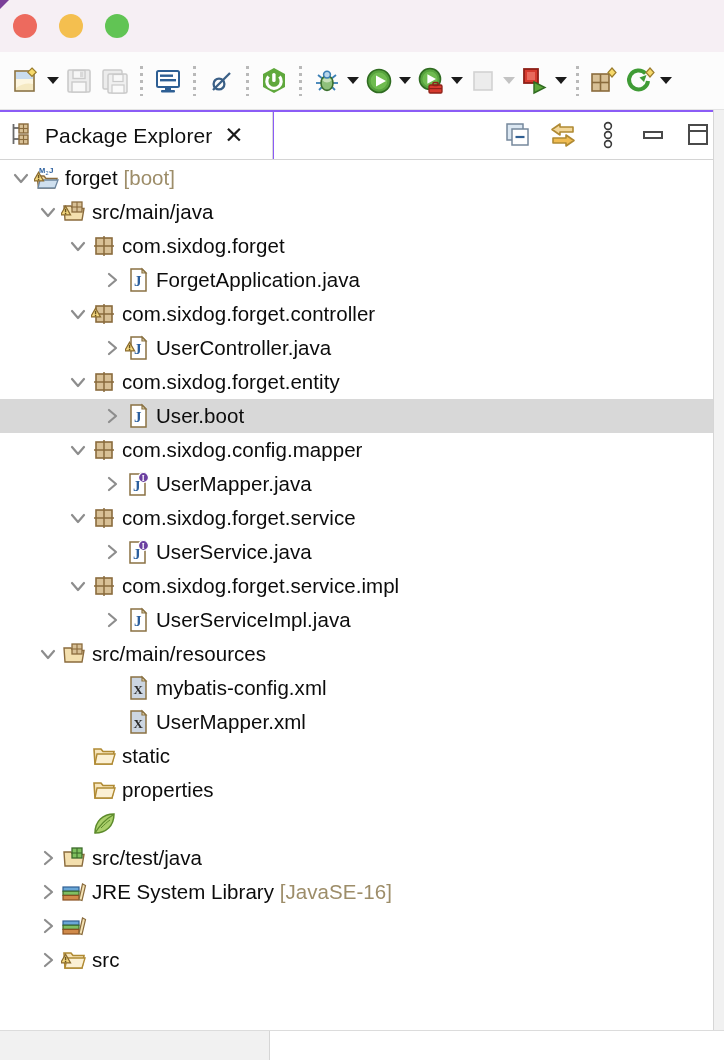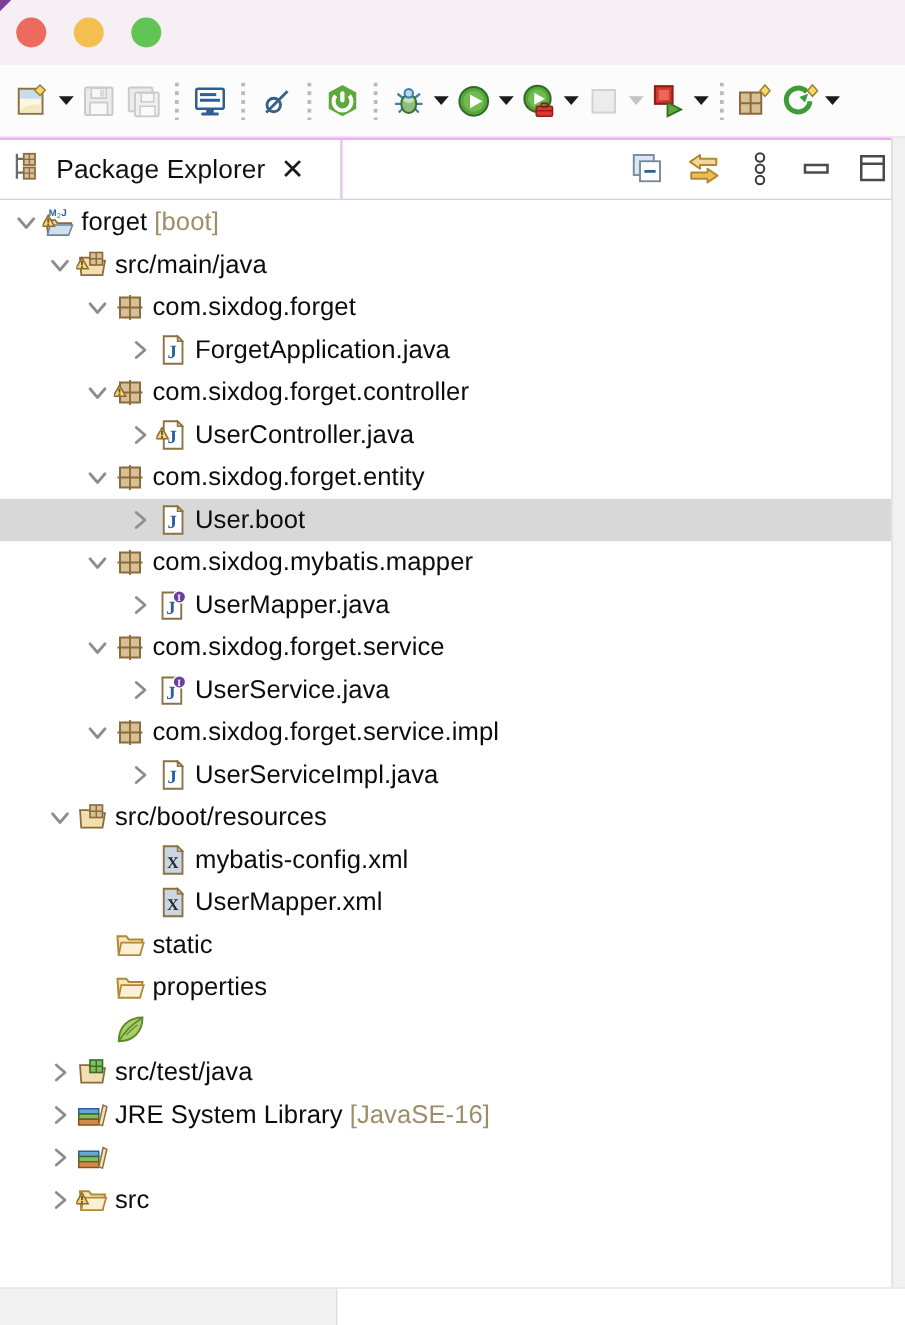--- a/index.html
+++ b/index.html
@@ -47,21 +47,21 @@
   .tb-arrow.dim i{ border-top-color:#c3c3c3; }
   .sep{
     width:3px; height:30px; margin:0 7px; align-self:center;
     background-image:linear-gradient(#b9b9b9 50%, transparent 0);
     background-size:3px 7px; background-repeat:repeat-y;
   }
 
   
   .tabstrip{
     position:absolute; left:0; top:110px; width:724px; height:50px;
-    background:#f0abfc; border-bottom:1px solid #d4d4d4;
+    background:#8b5cf6; border-bottom:1px solid #d4d4d4;
   }
   .tab-active{
     position:absolute; left:0; top:2px; width:273px; height:47px;
     background:#ffffff; border-right:1px solid #d8d8d8;
     display:flex; align-items:center; padding-left:10px;
   }
   .tab-label{
     font-size:21px; color:#101010; margin-left:9px; letter-spacing:.1px; white-space:nowrap;
   }
   .tab-close{
@@ -512,21 +512,21 @@
             <polyline points="4,7 10,14 16,7" fill="none" stroke="#8d8d8d" stroke-width="2.2" stroke-linecap="round" stroke-linejoin="round"></polyline>
           </svg>
         </div>
         <div class="ico">
     <svg width="26" height="26" viewBox="0 0 26 26">
       <rect x="5" y="5" width="16" height="16" fill="#d8c096" stroke="#8a6b3d" stroke-width="1.6"></rect>
       <line x1="13" y1="3" x2="13" y2="23" stroke="#8a6b3d" stroke-width="1.5"></line>
       <line x1="3" y1="13" x2="23" y2="13" stroke="#8a6b3d" stroke-width="1.5"></line>
     </svg>
         </div>
-        <div class="label">com.sixdog.mybatis.mapper</div>
+        <div class="label">com.sixdog.config.mapper</div>
       </div>
       <div class="row">
         <div style="width: 99px; flex: 0 0 99px;"></div>
         <div class="twisty">
           <svg width="20" height="20" viewBox="0 0 20 20">
             <polyline points="7,4 14,10 7,16" fill="none" stroke="#8d8d8d" stroke-width="2.2" stroke-linecap="round" stroke-linejoin="round"></polyline>
           </svg>
         </div>
         <div class="ico">
     <svg width="26" height="26" viewBox="0 0 26 26">
@@ -613,21 +613,21 @@
           </svg>
         </div>
         <div class="ico">
     <svg width="26" height="26" viewBox="0 0 26 26">
       <path d="M3 7 L10 7 L12 9.5 L23 9.5 L21 21 L4 21 Z" fill="#f3dfae" stroke="#8a6b3d" stroke-width="1.4"></path>
       <rect x="11" y="3" width="10" height="10" fill="#d8c096" stroke="#8a6b3d" stroke-width="1.3"></rect>
       <line x1="16" y1="3" x2="16" y2="13" stroke="#8a6b3d" stroke-width="1.1"></line>
       <line x1="11" y1="8" x2="21" y2="8" stroke="#8a6b3d" stroke-width="1.1"></line>
     </svg>
         </div>
-        <div class="label">src/boot/resources</div>
+        <div class="label">src/main/resources</div>
       </div>
       <div class="row">
         <div style="width: 99px; flex: 0 0 99px;"></div>
         <div class="twisty"></div>
         <div class="ico">
     <svg width="26" height="26" viewBox="0 0 26 26">
       <path d="M6 2 L17 2 L21 6 L21 24 L6 24 Z" fill="#ccd6e2" stroke="#8a7243" stroke-width="1.5"></path>
       <path d="M17 2 L21 6 L17 6 Z" fill="#f2e2b8" stroke="#8a7243" stroke-width="1.2"></path>
       <text x="8.5" y="19" font-size="13" font-family="'Liberation Serif',serif" font-weight="bold" fill="#2a2a2a">X</text>
     </svg>

